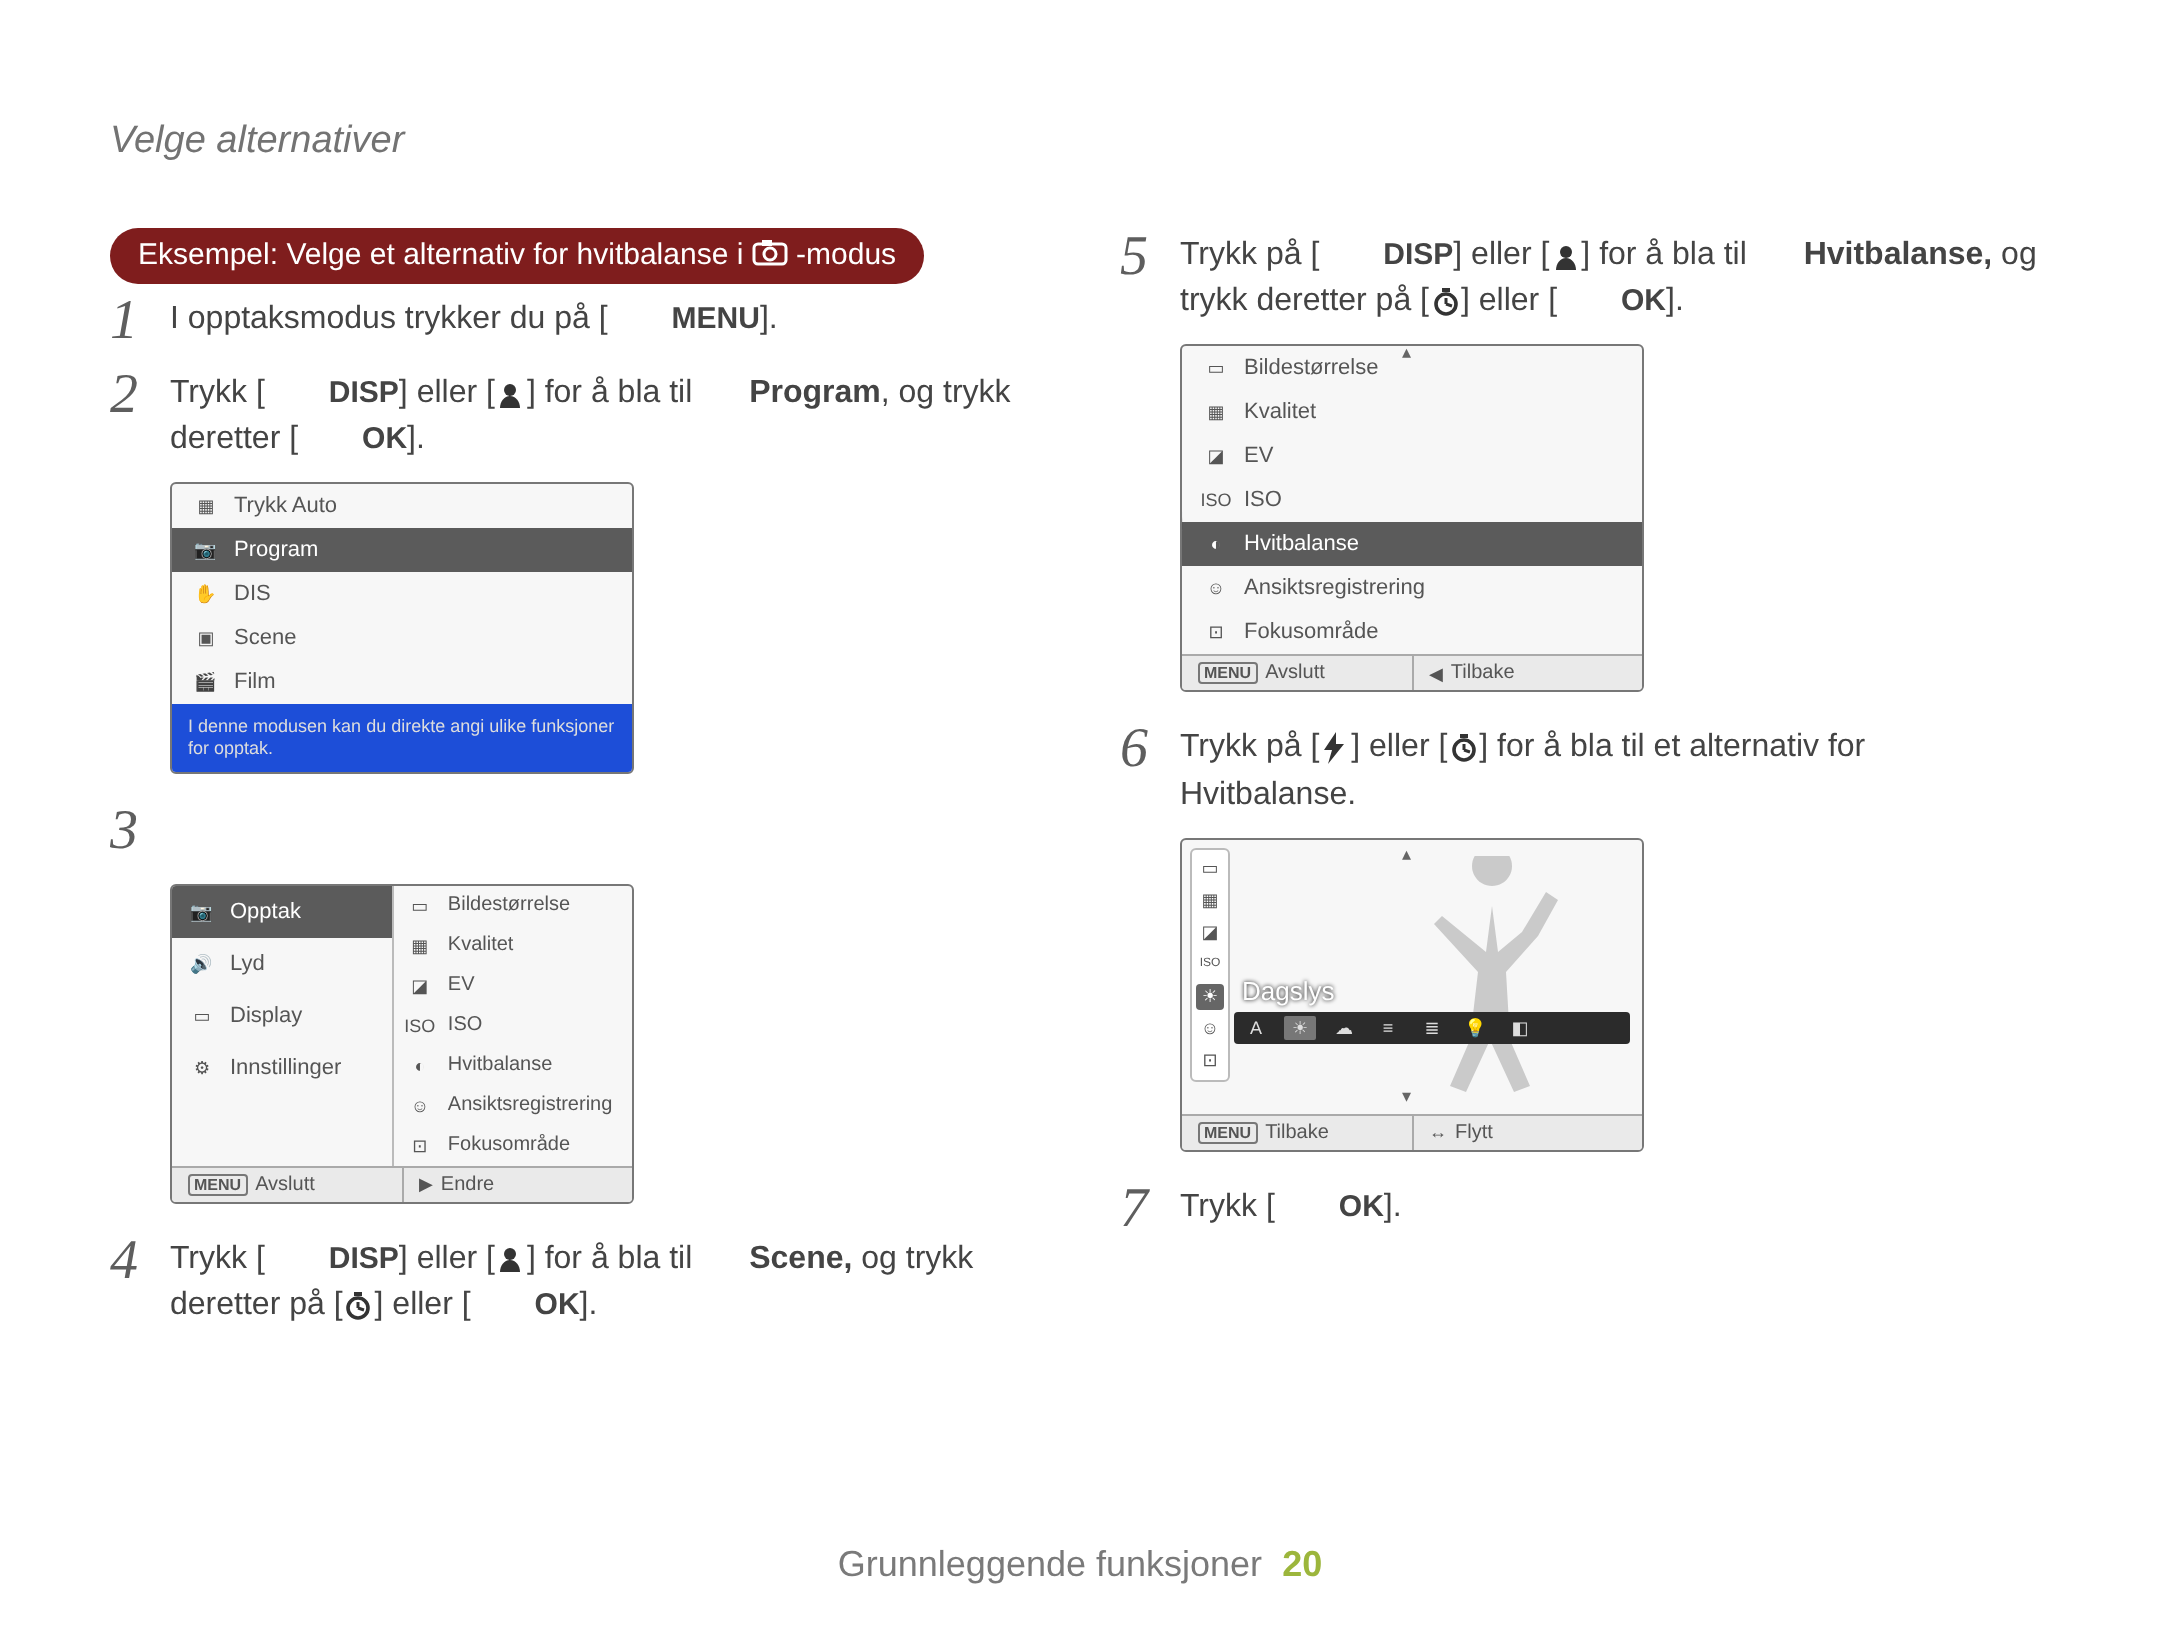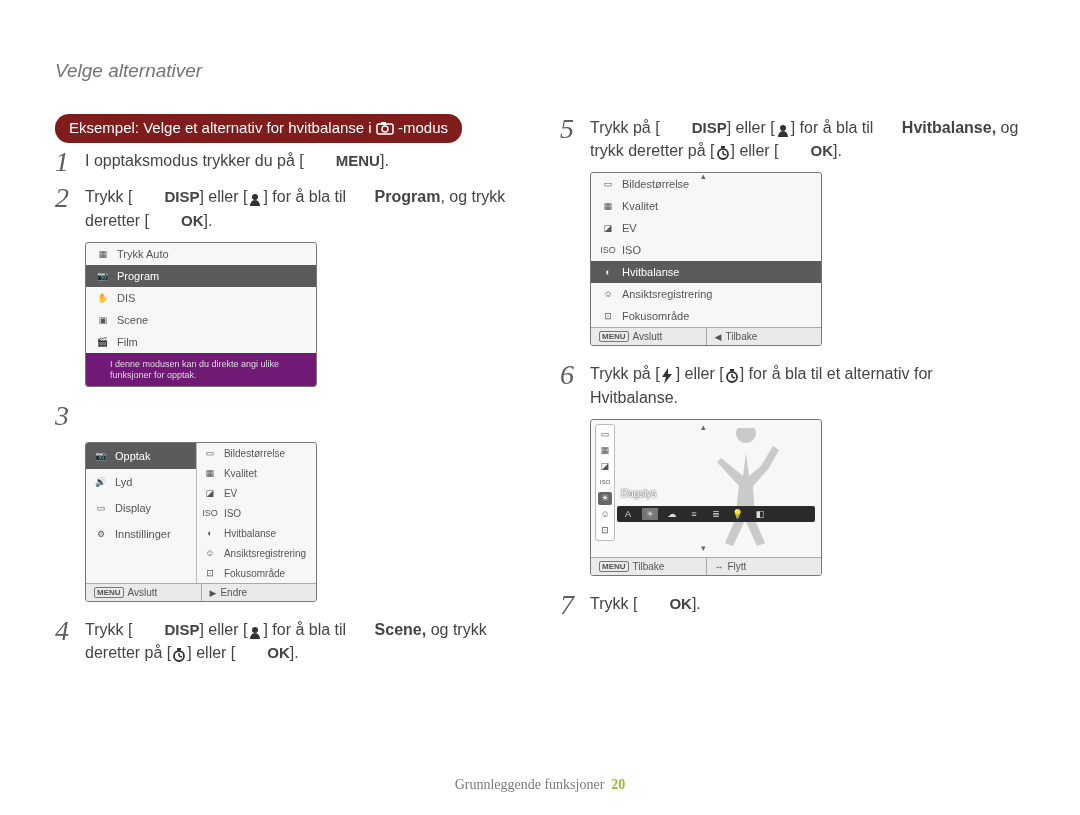--- a/index.html
+++ b/index.html
@@ -105,24 +105,24 @@
   .panel-row .ico {
     width: 14px;
     height: 14px;
     display: inline-flex;
     align-items: center;
     justify-content: center;
     font-size: 9px;
     color: inherit;
   }
   .panel-help {
-    background: #701a75;
+    background: #1d4ed8;
     color: #ddd;
     font-size: 9px;
-    padding: 6px 24px;
+    padding: 6px 8px;
     line-height: 1.2;
   }
   .panel-foot {
     display: flex;
     font-size: 10px;
     color: #555;
     border-top: 1px solid #aaa;
     background: #eaeaea;
   }
   .panel-foot .foot-half {
@@ -209,21 +209,21 @@
     align-items: center;
     justify-content: center;
     color: #555;
     border-bottom: 1px solid transparent;
   }
   .wb-label {
     position: absolute;
     left: 30px;
     top: 68px;
     color: #fff;
-    font-size: 10px;
+    font-size: 13px;
     text-shadow: 0 0 2px #000;
   }
   .wb-strip {
     position: absolute;
     left: 26px;
     top: 86px;
     right: 6px;
     height: 16px;
     background: #2b2b2b;
     display: flex;
@@ -279,23 +279,22 @@
     left: 120px;
     font-size: 9px;
     color: #666;
   }
   .footer {
     position: absolute;
     bottom: 22px;
     left: 0;
     right: 0;
     text-align: center;
-    font-size: 14px;
+    font-size: 18px;
     color: #7a7a7a;
-    font-family: Liberation Serif, serif;
   }
   .page-num {
     color: #9cb63c;
     font-weight: bold;
   }
   .step.tight { margin-bottom: 6px; }
   .space-above { margin-top: 14px; }
 </style>
 </head>
 <body>

